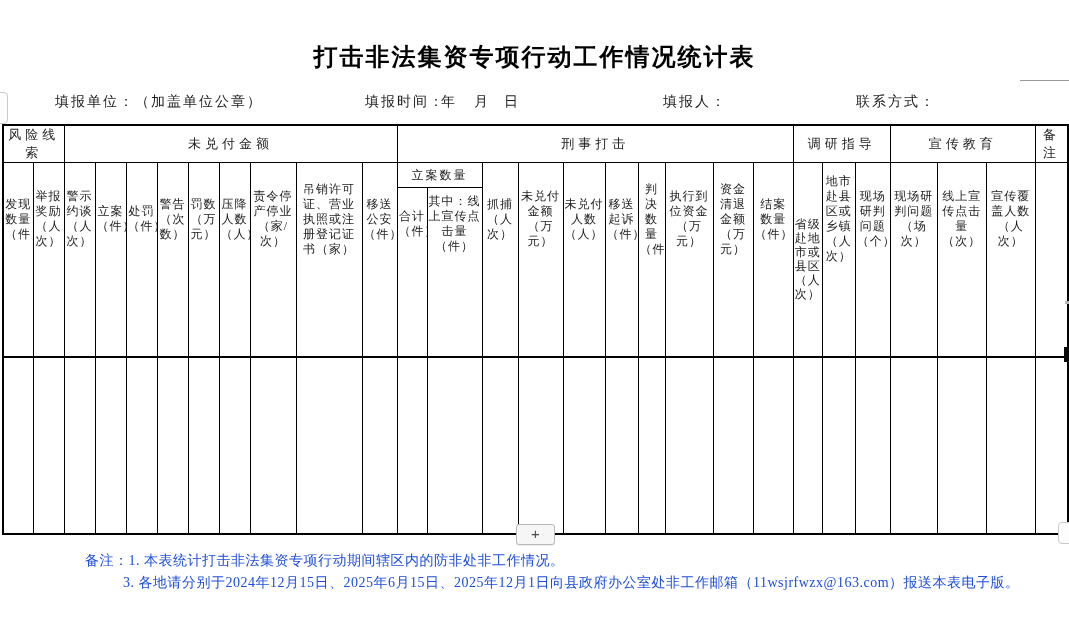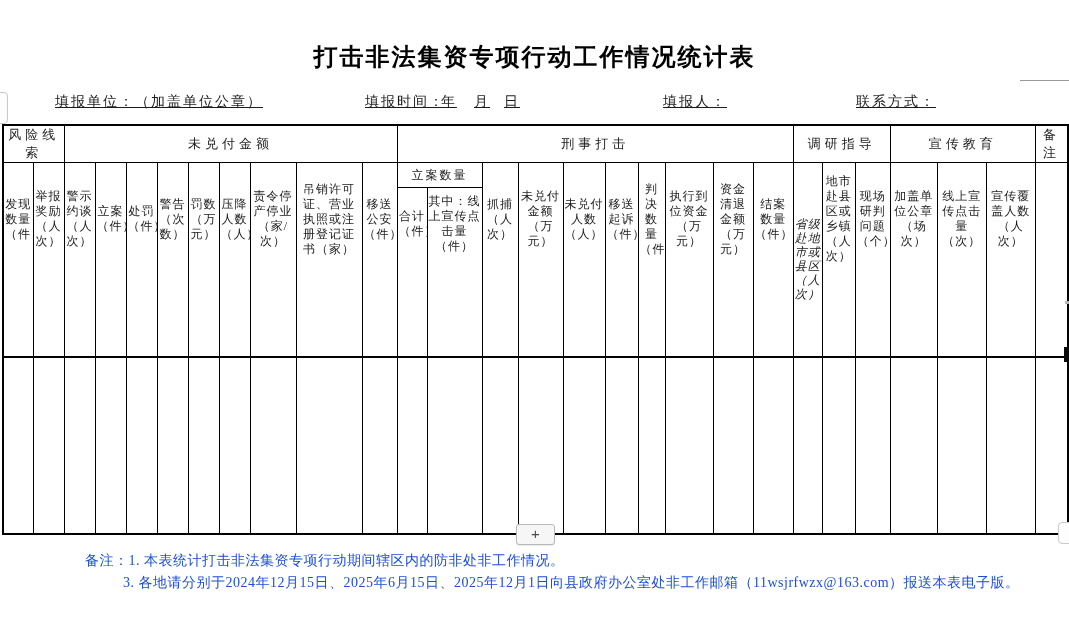--- a/index.html
+++ b/index.html
@@ -1,40 +1,40 @@
 <!DOCTYPE html>
 <html><head>
 <meta charset="utf-8">
 <style>
   html,body{margin:0;padding:0;background:#fff;}
   .page{position:relative;width:1069px;height:635px;background:#ffffff;overflow:hidden;
         font-family:"Liberation Serif","DejaVu Serif",serif;color:#1c1c1c;margin-top:36px;}
   .doc-title{position:absolute;top:5px;left:0;width:1069px;text-align:center;
         font-size:24px;font-weight:bold;letter-spacing:2px;color:#000;}
   .info-row{position:absolute;top:57px;left:0;width:1069px;height:30px;font-size:14px;letter-spacing:2px;}
-  .info-row span{position:absolute;white-space:nowrap;text-decoration:underline;}
+  .info-row span{position:absolute;white-space:nowrap;}
   .i-unit{left:55px;}
   .i-time{left:365px;}
   .i-year{left:441px;}
   .i-month{left:474px;}
   .i-day{left:504px;}
   .i-reporter{left:663px;}
   .i-contact{left:856px;}
 
   table.main{position:absolute;left:2px;top:88px;border-collapse:collapse;table-layout:fixed;
         width:1066px;padding-left:21px;}
   table.main td{border:1px solid #000;padding:0;overflow:hidden;}
   table.main{border:2px solid #000;}
   tr.r-group td{height:25px;text-align:center;font-size:13px;letter-spacing:4px;vertical-align:middle;}
   tr.r-sub td.subhead{height:24px;text-align:center;font-size:12px;letter-spacing:2px;vertical-align:middle;}
   td.hd,td.hd2{vertical-align:middle;text-align:center;}
   .lab{display:block;margin:0 auto 80px auto;font-size:12px;line-height:15px;letter-spacing:1px;
        word-break:break-all;text-align:center;padding:0 1px;}
   td.hd2 .lab{margin-bottom:95px;}
-  td.tallv .lab{margin-bottom:0;line-height:14px;font-style:italic;}
+  td.tallv .lab{margin-bottom:0;line-height:14px;}
   tr.r-data td{border-top:2.5px solid #000;height:175px;background:#fff;}
 
   .add-row-btn{position:absolute;left:516px;top:488px;width:37px;height:19px;
        border:1px solid #b9b9b9;border-radius:3px;background:#f6f6f6;color:#4a4a4a;
        font-size:15px;line-height:17px;text-align:center;cursor:pointer;
        font-family:"Liberation Sans",sans-serif;box-shadow:0 1px 1px rgba(0,0,0,0.08);}
   .clip-btn-left{position:absolute;left:-26px;top:56px;width:32px;height:30px;
        border:1px solid #c9c9c9;border-radius:4px;background:#fdfdfd;}
   .clip-btn-br{position:absolute;left:1058px;top:486px;width:34px;height:20px;
        border:1px solid #c9c9c9;border-radius:4px;background:#fdfdfd;}
@@ -165,21 +165,21 @@
       <td class="hd tallv" rowspan="2">
             <span class="lab">省级赴地市或县区（人次）</span>
           </td>
       <td class="hd" rowspan="2">
             <span class="lab">地市赴县区或乡镇（人次）</span>
           </td>
       <td class="hd" rowspan="2">
             <span class="lab">现场研判问题（个）</span>
           </td>
       <td class="hd" rowspan="2">
-            <span class="lab">加盖单位公章（场次）</span>
+            <span class="lab">现场研判问题（场次）</span>
           </td>
       <td class="hd" rowspan="2">
             <span class="lab">线上宣传点击量（次）</span>
           </td>
       <td class="hd" rowspan="2">
             <span class="lab">宣传覆盖人数（人次）</span>
           </td>
       <td class="hd" rowspan="2">
             <span class="lab"></span>
           </td>

